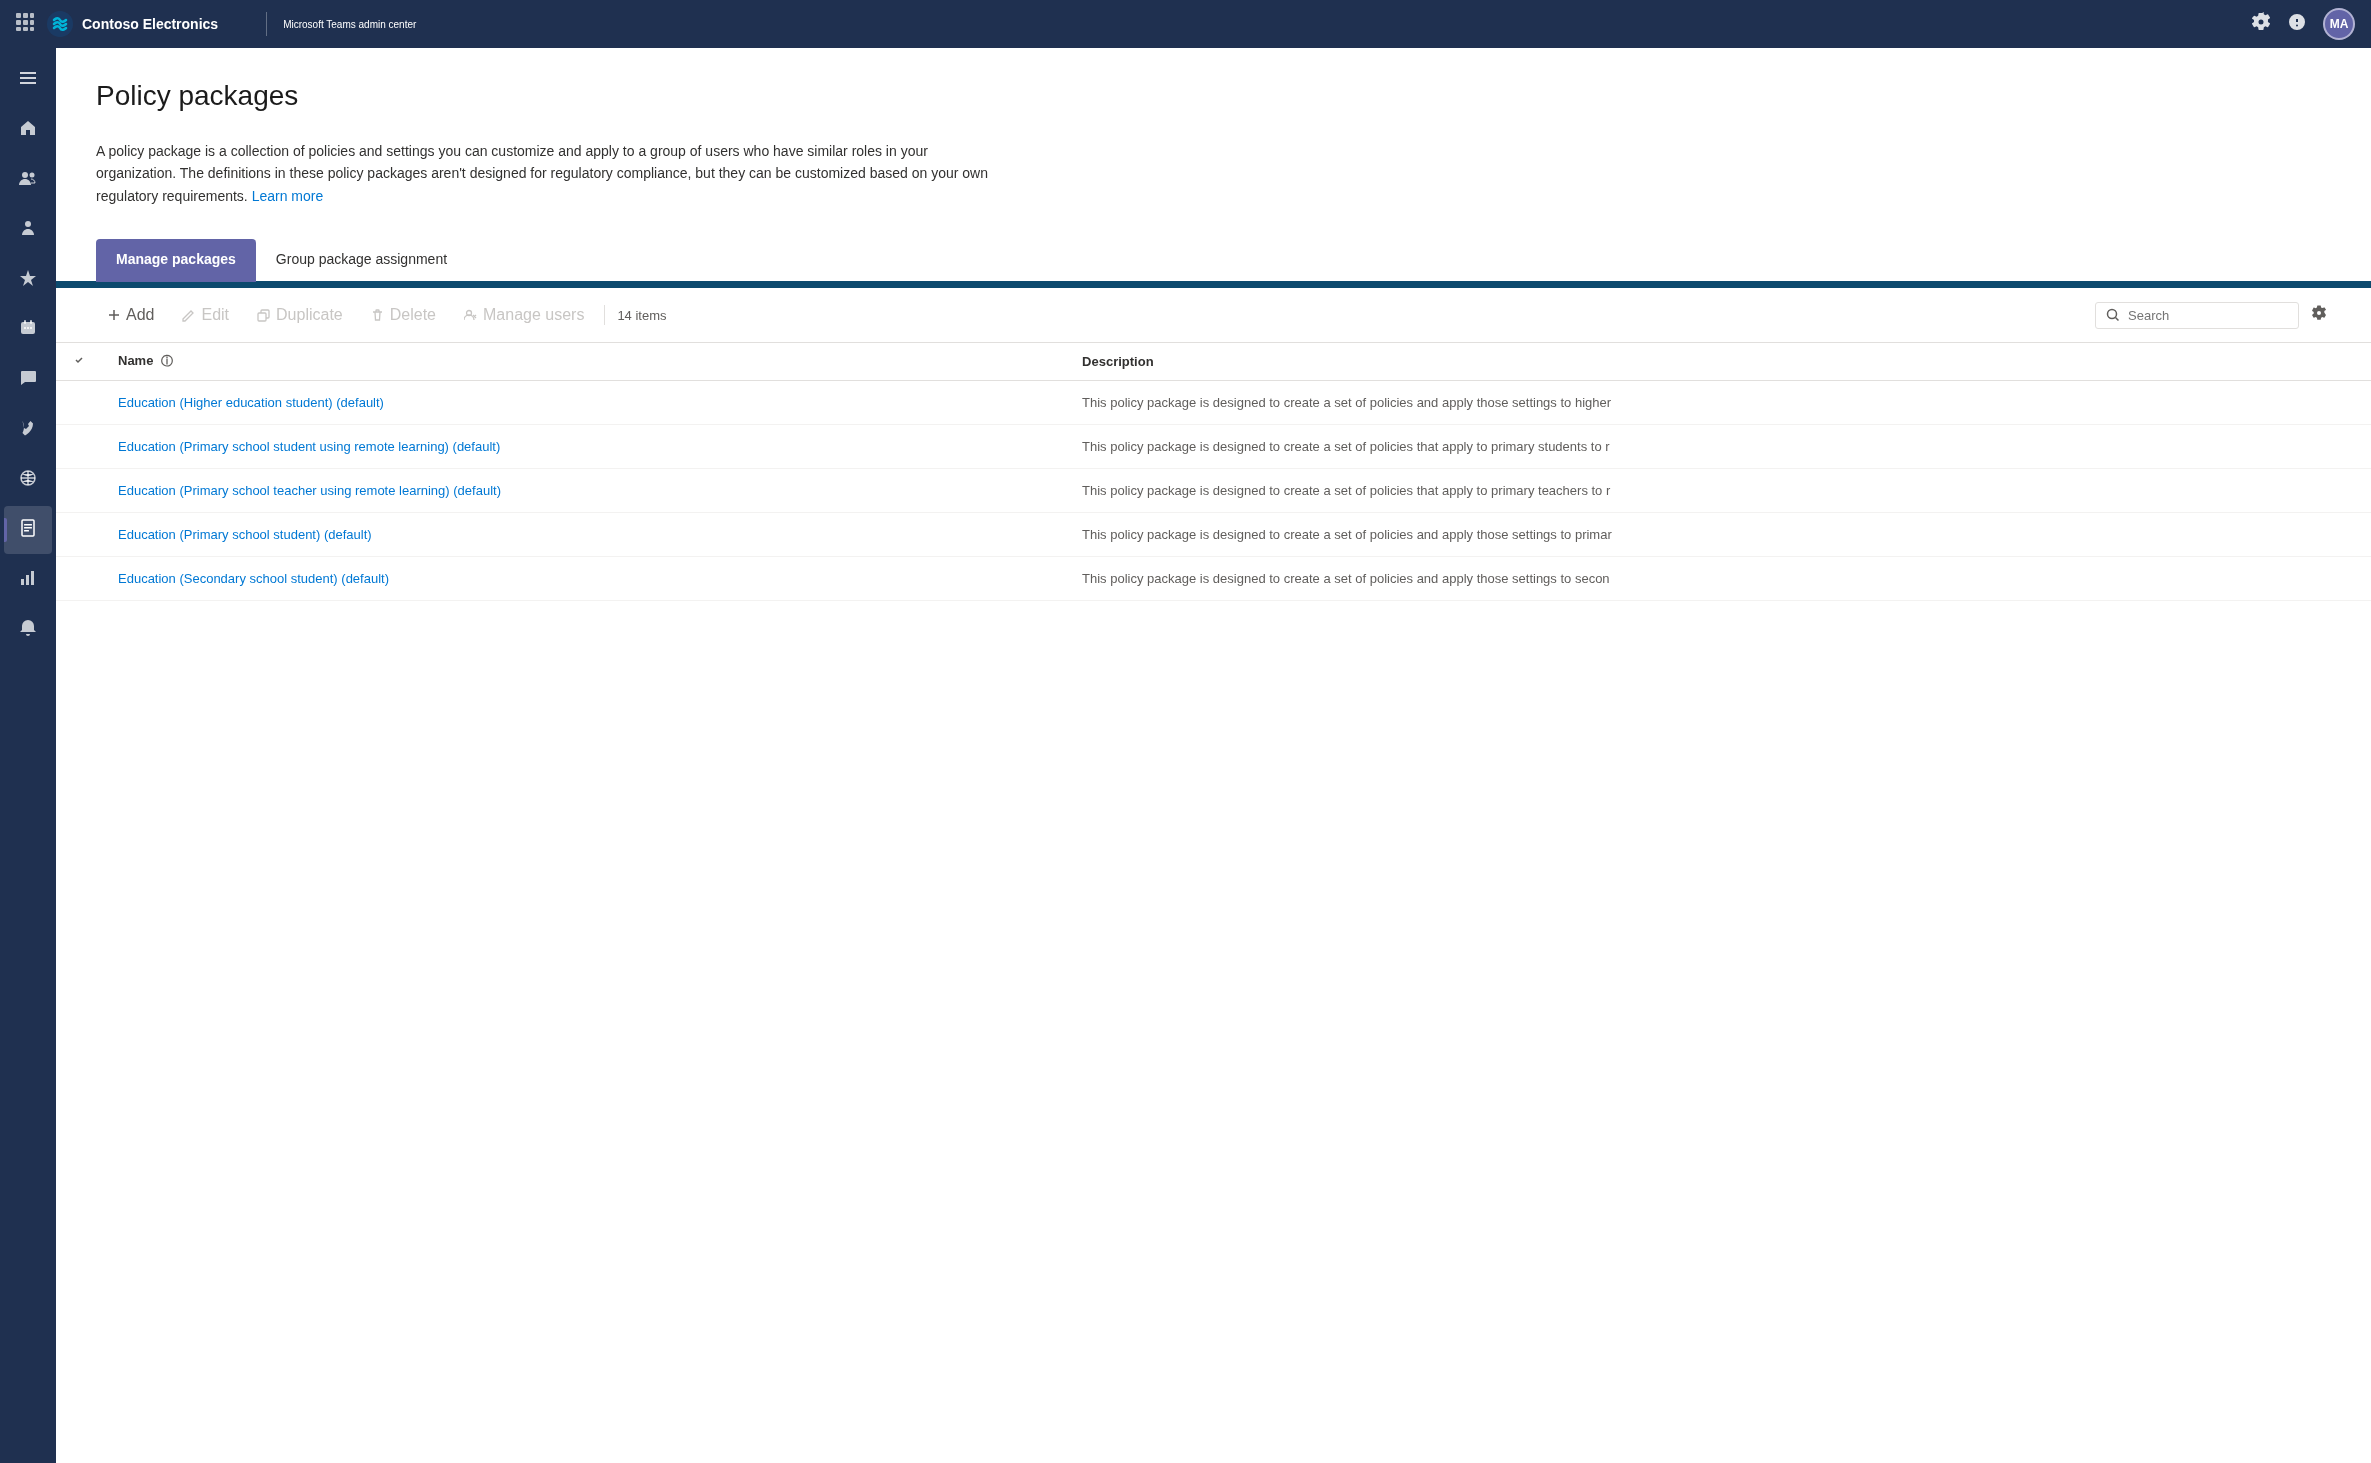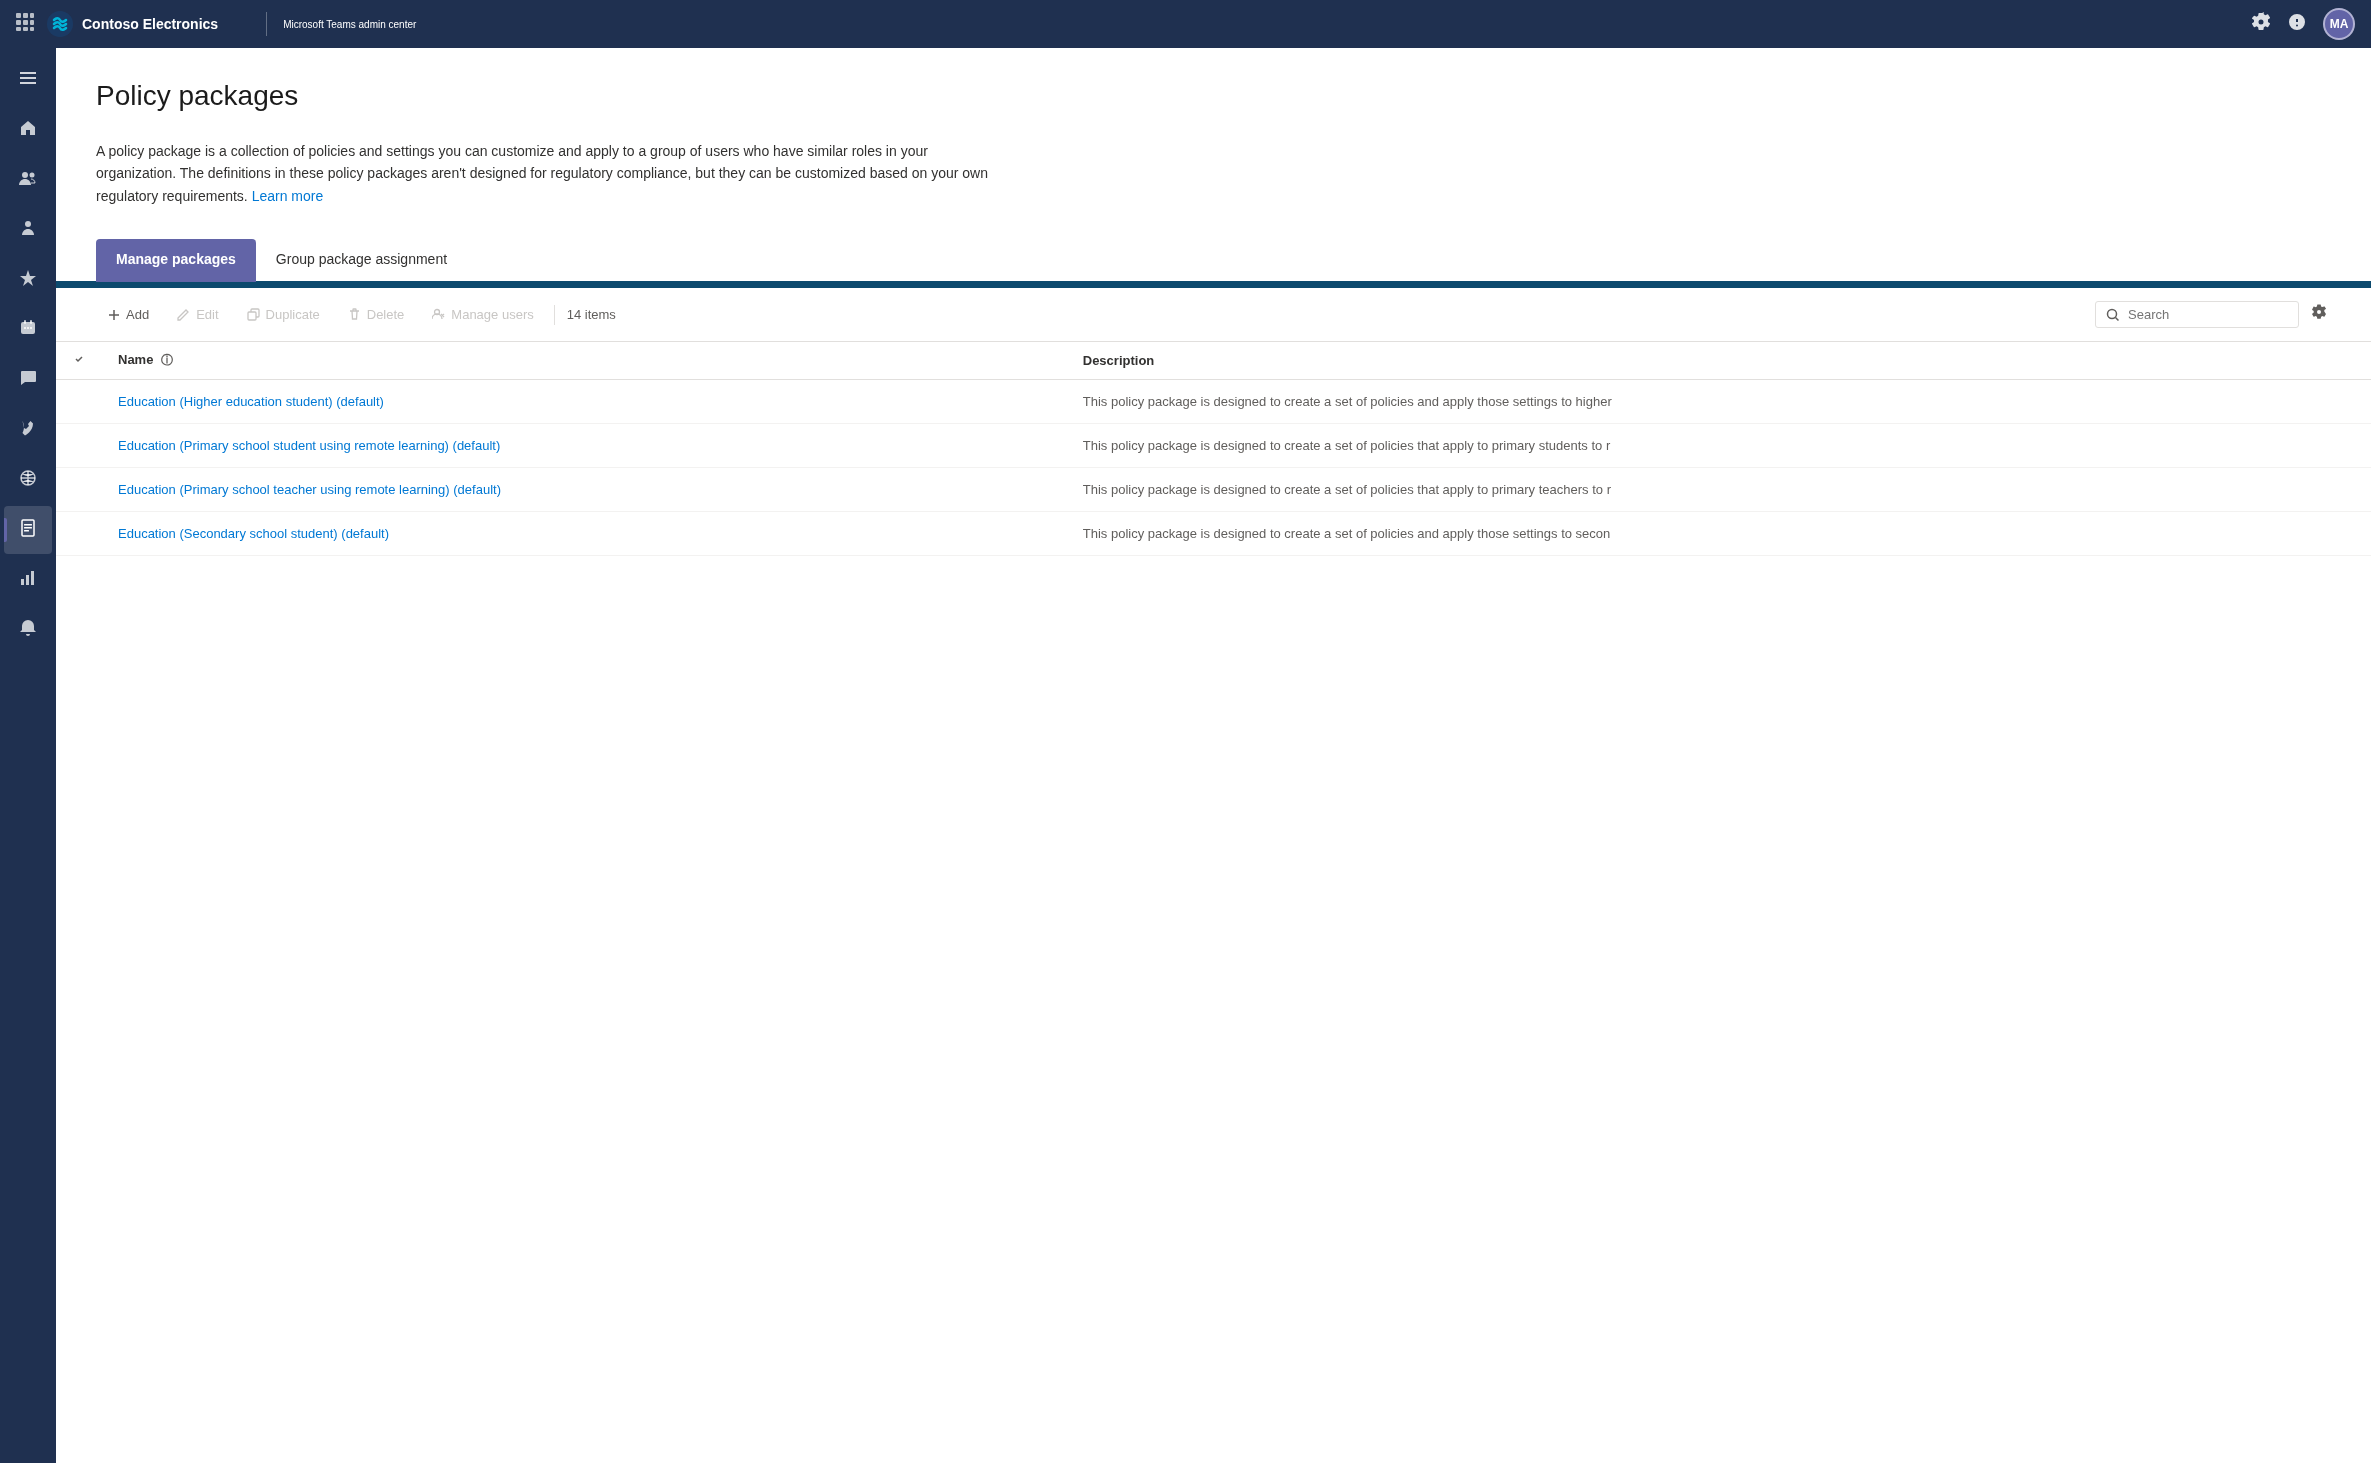--- a/index.html
+++ b/index.html
@@ -123,21 +123,21 @@
       display: flex;
       align-items: center;
       padding: 12px 40px;
       gap: 4px;
       background: white;
       border-bottom: 1px solid #e1dfdd;
     }
     .toolbar-btn {
       display: flex; align-items: center; gap: 6px;
       padding: 6px 12px;
-      font-size: 13px;
+      font-size: 16px;
       color: #605e5c;
       cursor: pointer;
       border-radius: 3px;
       background: none;
       border: none;
     }
     .toolbar-btn.disabled { color: #c8c6c4; cursor: default; }
     .toolbar-separator { width: 1px; height: 20px; background: #e1dfdd; margin: 0 4px; }
     .toolbar-count { margin-left: 4px; font-size: 13px; color: #605e5c; }
     .toolbar-right { margin-left: auto; display: flex; align-items: center; gap: 8px; }
@@ -447,20 +447,29 @@
       <td>
         <a class="name-link">Education (Primary school teacher using remote learning) (default)</a>
       </td>
       <td>
         <span class="desc-text">This policy package is designed to create a set of policies that apply to primary teachers to r</span>
       </td>
     </tr>
             <tr>
       <td class="td-checkbox"></td>
       <td>
+        <a class="name-link">Education (Primary school student) (default)</a>
+      </td>
+      <td>
+        <span class="desc-text">This policy package is designed to create a set of policies and apply those settings to primar</span>
+      </td>
+    </tr>
+            <tr>
+      <td class="td-checkbox"></td>
+      <td>
         <a class="name-link">Education (Secondary school student) (default)</a>
       </td>
       <td>
         <span class="desc-text">This policy package is designed to create a set of policies and apply those settings to secon</span>
       </td>
     </tr>
           </tbody>
       </table>
     </div>
 

